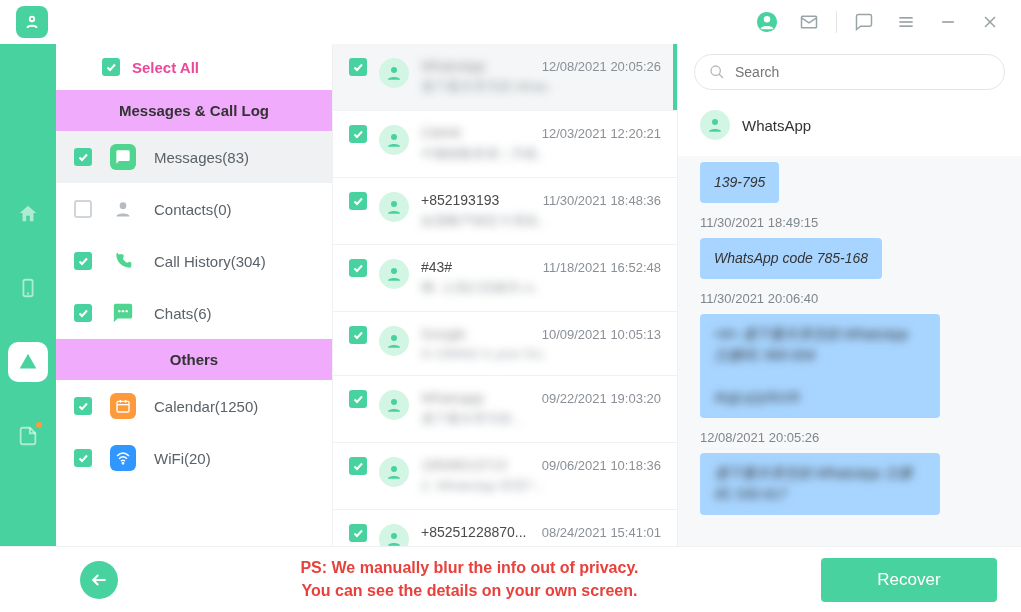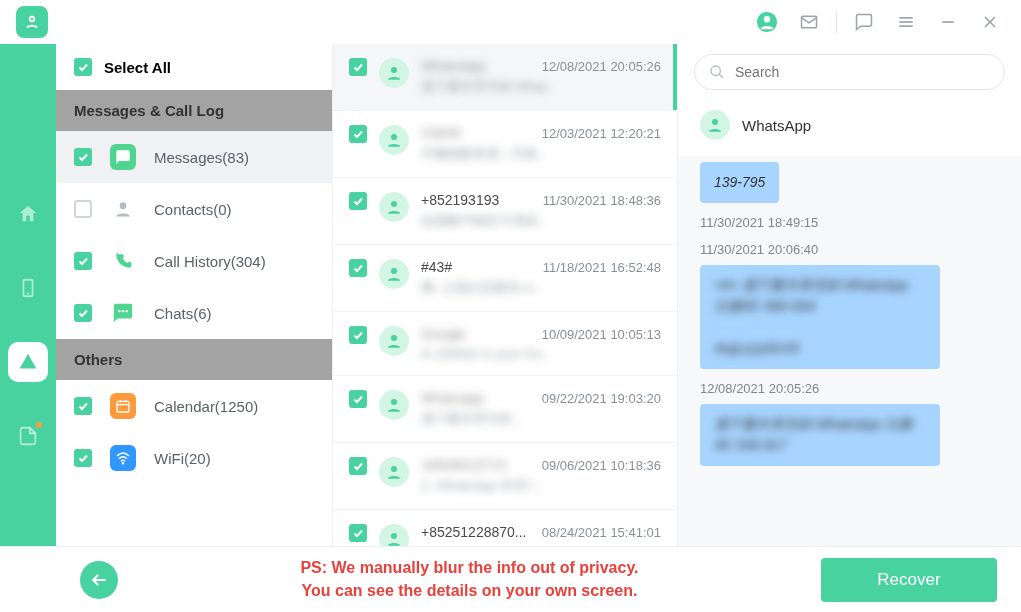--- a/index.html
+++ b/index.html
@@ -9,22 +9,22 @@
 .titlebar .spacer { flex: 1; }
 .titlebar .ticon { width: 28px; height: 28px; display: flex; align-items: center; justify-content: center; margin: 0 7px; color: #9aa3a8; cursor: pointer; }
 .titlebar .ticon.green { color: #48d2a0; }
 .titlebar .sep { width: 1px; height: 22px; background: #e3e6e8; margin: 0 6px; }
 .main { display: flex; height: 502px; }
 .sidenav { width: 56px; background: #48d2a0; display: flex; flex-direction: column; align-items: center; padding-top: 150px; gap: 34px; }
 .sidenav .nitem { width: 40px; height: 40px; display: flex; align-items: center; justify-content: center; color: rgba(255,255,255,.55); border-radius: 10px; cursor: pointer; position: relative; }
 .sidenav .nitem.active { background: #fff; color: #48d2a0; }
 .nbadge { position: absolute; top: 4px; right: 4px; width: 10px; height: 10px; border-radius: 50%; background: #ff9a3c; border: 2px solid #48d2a0; }
 .catpane { width: 277px; border-right: 1px solid #eef0f1; display: flex; flex-direction: column; }
-.selectall { padding: 14px 18px; display: flex; align-items: center; gap: 12px; font-weight: 600; color: #000000; font-size: 15px; }
-.sechead { background: #a3a3a3; padding: 12px 18px; font-weight: 600; color: #333; font-size: 15px; }
+.selectall { padding: 14px 18px; display: flex; align-items: center; gap: 12px; font-weight: 600; color: #ec4899; font-size: 15px; margin-left: 28px; }
+.sechead { background: #f0abfc; padding: 12px 18px; font-weight: 600; color: #333; font-size: 15px; text-align: center; }
 .catitem { padding: 13px 18px; display: flex; align-items: center; gap: 18px; cursor: pointer; color: #5a6268; font-size: 15px; }
 .catitem.active { background: #f0f1f2; }
 .caticon { width: 26px; height: 26px; border-radius: 6px; display: flex; align-items: center; justify-content: center; color: #fff; flex-shrink: 0; }
 .ci-msg { background: #4fd58f; }
 .ci-contact { background: transparent; color: #b5bbc0; }
 .ci-call { background: transparent; color: #4fd58f; }
 .ci-chat { background: transparent; color: #4fd58f; }
 .ci-cal { background: #ff9a3c; }
 .ci-wifi { background: #2f97ff; }
 .chk { width: 18px; height: 18px; border: 2px solid #48d2a0; border-radius: 3px; display: flex; align-items: center; justify-content: center; flex-shrink: 0; cursor: pointer; }
@@ -419,20 +419,21 @@
           <svg width="18" height="18" viewBox="0 0 24 24" fill="currentColor">
             <circle cx="12" cy="8" r="4"></circle>
             <path d="M4 21c0-5 16-5 16 0z"></path>
           </svg>
         </span>
       <span>WhatsApp</span>
     </div>
     <div class="detailbody" id="detailbody">
         <div><div class="bubble">139-795</div></div>
         <div class="chatts">11/30/2021 18:49:15</div>
+        <div><div class="bubble">WhatsApp code 785-168</div></div>
         <div class="chatts">11/30/2021 20:06:40</div>
         <div><div class="bubble bl"><span class="blspan">&lt;#&gt; 適下要共享空的 WhatsApp 注册码: 990-004<br><br>4sgLq1p5sV6</span></div></div>
         <div class="chatts">12/08/2021 20:05:26</div>
         <div><div class="bubble bl"><span class="blspan">適下要共享空的 WhatsApp 注册码: 530-917</span></div></div>
       </div>
   </div>
 </div>
 
 <div class="footer">
   <div class="backbtn">

